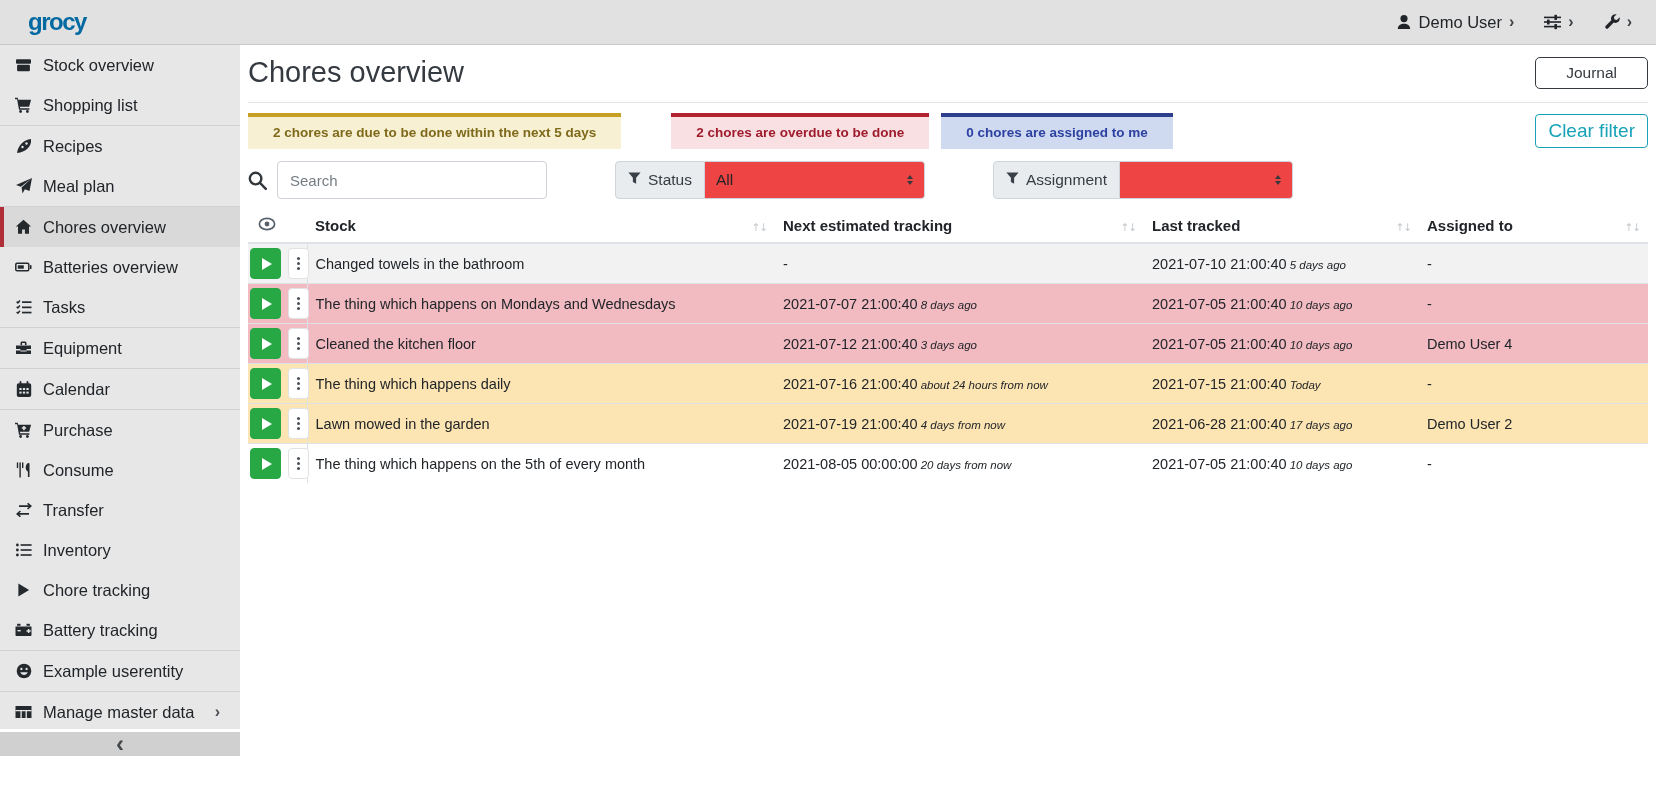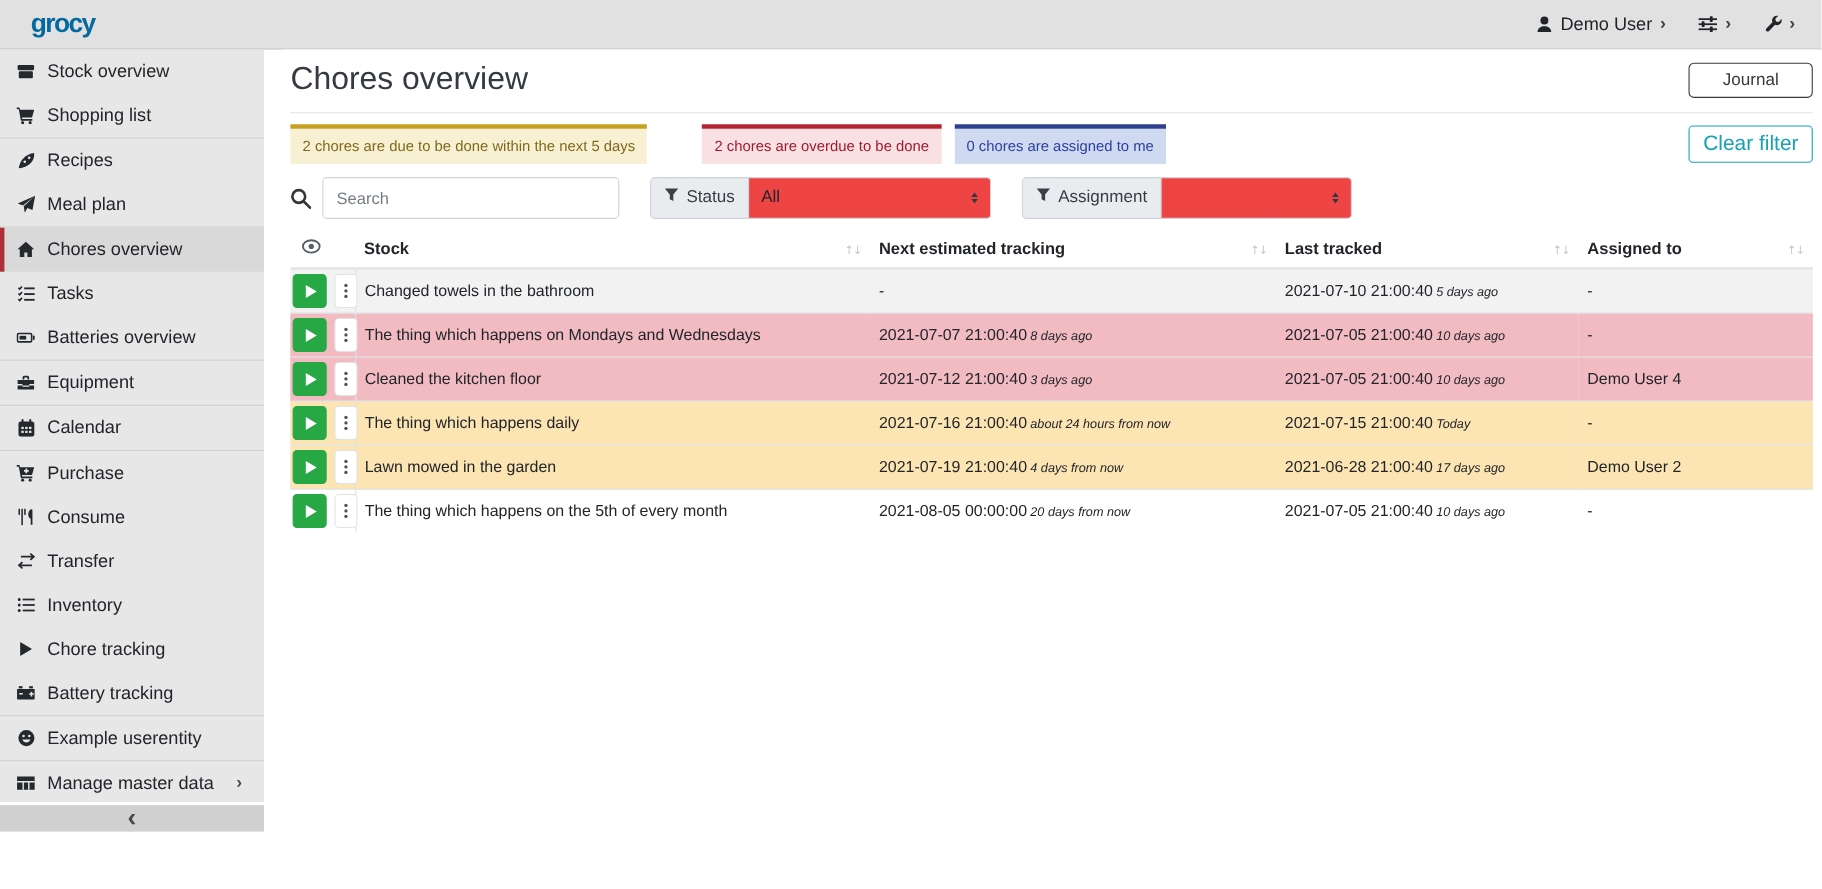--- a/index.html
+++ b/index.html
@@ -9,21 +9,21 @@
   
   .navbar { height:45px; background:#e1e1e1; border-bottom:1px solid #c9c9c9;
     display:flex; align-items:center; padding:0 24px 0 28px; }
   .logo { font-size:24px; font-weight:700; letter-spacing:-1.5px; color:#0369a1; cursor:pointer; }
   .nav-right { margin-left:auto; display:flex; align-items:center; gap:30px; }
   .nav-item { display:flex; align-items:center; gap:7px; cursor:pointer; color:#212529; font-size:16.5px; }
   .nav-item svg { display:block; }
   .chev { color:#3c4247; font-weight:bold; font-size:16px; line-height:1; }
 
   
-  .layout { display:flex; height:684px;gap:16px; }
+  .layout { display:flex; height:684px; }
   .sidebar { width:240px; background:#e7e7e7; display:flex; flex-direction:column; flex-shrink:0; }
   .side-menu { display:flex; flex-direction:column; }
   .side-item { display:flex; align-items:center; height:40px; padding:0 14px; gap:10px;
     font-size:16.5px; color:#212529; cursor:pointer; }
   .side-item .sicon { width:19px; display:inline-flex; justify-content:center; color:#24292e; flex-shrink:0; }
   .side-item.active { background:#d9d9d9; border-left:4px solid #b02e38; padding-left:10px; }
   .side-divider { height:1px; background:#d2d2d2; }
   .sub-chev { margin-left:auto; margin-right:6px; color:#494f54; font-weight:bold; font-size:16px; display:none; }
   .side-footer { margin-top:auto; height:52px; background:#d0d0d0; display:flex;
     align-items:center; justify-content:center; cursor:pointer; }
@@ -31,36 +31,36 @@
 
   
   .main { flex:1; background:#fff; padding:0 8px; overflow:hidden; }
   .page-head { display:flex; align-items:center; padding:11px 0 13px; border-bottom:1px solid #e4e4e4; }
   .page-head h1 { font-size:29px; font-weight:500; color:#343a40; }
   .btn-journal { margin-left:auto; background:#fff; border:1px solid #343a40; color:#343a40;
     border-radius:5px; padding:6px 30px; font-size:15.5px; cursor:pointer;
     font-family:inherit; }
 
   .filters-row { display:flex; align-items:stretch; gap:12px; margin-top:10px; }
-  .banner { border-top:4px solid; padding:8px 11px 9px; font-weight:normal; font-size:13.5px; cursor:pointer; }
+  .banner { border-top:4px solid; padding:8px 25px 9px; font-weight:bold; font-size:13.5px; cursor:pointer; }
   .tone-warning { border-color:#c79f23; background:#f7f0d3; color:#7f6a1b; }
   .tone-danger  { border-color:#b2222f; background:#f8e0e3; color:#a01b2c;margin-left:38px; }
   .tone-info    { border-color:#2e3f8e; background:#cfd9f0; color:#2d41a1; }
   .btn-clear { margin-left:auto; align-self:center; background:#fff; border:1px solid #17a2b8;
     color:#17a2b8; border-radius:4px; padding:5px 12px; font-size:19px; cursor:pointer;
     font-family:inherit; }
 
   .search-row { display:flex; align-items:center; margin-top:12px; }
   .search-ic { display:inline-flex; margin-right:10px; color:#32373c; }
   .search-input { width:270px; height:38px; border:1px solid #ced4da; border-radius:4px;
     padding:0 12px; font-size:15px; color:#212529; font-family:inherit; outline:none; }
   .search-input::placeholder { color:#757d84; }
   .igroup { display:flex; margin-left:28px; height:38px; }
   .iprepend { display:flex; align-items:center; gap:7px; background:#e9ecef; border:1px solid #ced4da;
-    border-radius:4px 0 0 4px; padding:0 12px; font-size:15.5px; color:#363c42; }
+    border-radius:4px 0 0 4px; padding:0 12px; font-size:15.5px; color:#363c42;margin-left:40px; }
   .iselect { display:flex; align-items:center; justify-content:space-between; background:#ef4444;
     border:1px solid #ced4da; border-left:none; border-radius:0 4px 4px 0; padding:0 11px;
     font-size:15.5px; color:#212529; cursor:pointer; }
   .iselect.w-status { width:220px; }
   .iselect.w-assign { width:173px; }
   .updown { display:inline-flex; flex-direction:column; gap:2px; margin-left:8px; }
   .updown i { display:block; width:0; height:0; border-left:3.5px solid transparent; border-right:3.5px solid transparent; }
   .updown .up { border-bottom:4px solid #343a40; }
   .updown .down { border-top:4px solid #343a40; }
 
@@ -180,46 +180,46 @@
             <svg width="17" height="16" viewBox="0 0 16 16" fill="currentColor">
               <path d="M8 .8 15.6 7.5h-2.1v7.2h-4.1v-4.2H6.6v4.2H2.5V7.5H.4z"></path>
             </svg>
           </span>
     <span class="slabel">Chores overview</span>
 
   </div>
 
   <div class="side-item">
     <span class="sicon">
+            <svg width="17" height="16" viewBox="0 0 17 16">
+              <rect x="0.8" y="4.2" width="13" height="7.6" rx="1.3" fill="none" stroke="currentColor" stroke-width="1.5"></rect>
+              <rect x="2.8" y="6.3" width="6" height="3.4" fill="currentColor"></rect>
+              <rect x="15" y="6" width="1.5" height="4" rx="0.6" fill="currentColor"></rect>
+            </svg>
+          </span>
+    <span class="slabel">Batteries overview</span>
+
+  </div>
+
+  <div class="side-item">
+    <span class="sicon">
             <svg width="16" height="16" viewBox="0 0 16 16">
               <g stroke="currentColor" fill="none" stroke-width="1.5">
                 <path d="M.7 2.6l1.2 1.2 2.1-2.4"></path>
                 <path d="M.7 7.8l1.2 1.2 2.1-2.4"></path>
                 <path d="M.7 13l1.2 1.2 2.1-2.4"></path>
               </g>
               <g fill="currentColor">
                 <rect x="6" y="2.3" width="9.5" height="1.7"></rect>
                 <rect x="6" y="7.5" width="9.5" height="1.7"></rect>
                 <rect x="6" y="12.7" width="9.5" height="1.7"></rect>
               </g>
             </svg>
           </span>
     <span class="slabel">Tasks</span>
-
-  </div>
-
-  <div class="side-item">
-    <span class="sicon">
-            <svg width="17" height="16" viewBox="0 0 17 16">
-              <rect x="0.8" y="4.2" width="13" height="7.6" rx="1.3" fill="none" stroke="currentColor" stroke-width="1.5"></rect>
-              <rect x="2.8" y="6.3" width="6" height="3.4" fill="currentColor"></rect>
-              <rect x="15" y="6" width="1.5" height="4" rx="0.6" fill="currentColor"></rect>
-            </svg>
-          </span>
-    <span class="slabel">Batteries overview</span>
 
   </div>
 <div class="side-divider"></div>
   <div class="side-item">
     <span class="sicon">
             <svg width="17" height="16" viewBox="0 0 16 16" fill="currentColor">
               <path d="M5 5V3.1C5 2.2 5.7 1.5 6.6 1.5h2.8c.9 0 1.6.7 1.6 1.6V5h-1.6V3.1H6.6V5z"></path>
               <path d="M.5 5.5h15v3.6h-4.4v1.4H4.9V9.1H.5zM.5 10.4h4.4v1.2h6.2v-1.2h4.4V14H.5z"></path>
             </svg>
           </span>

